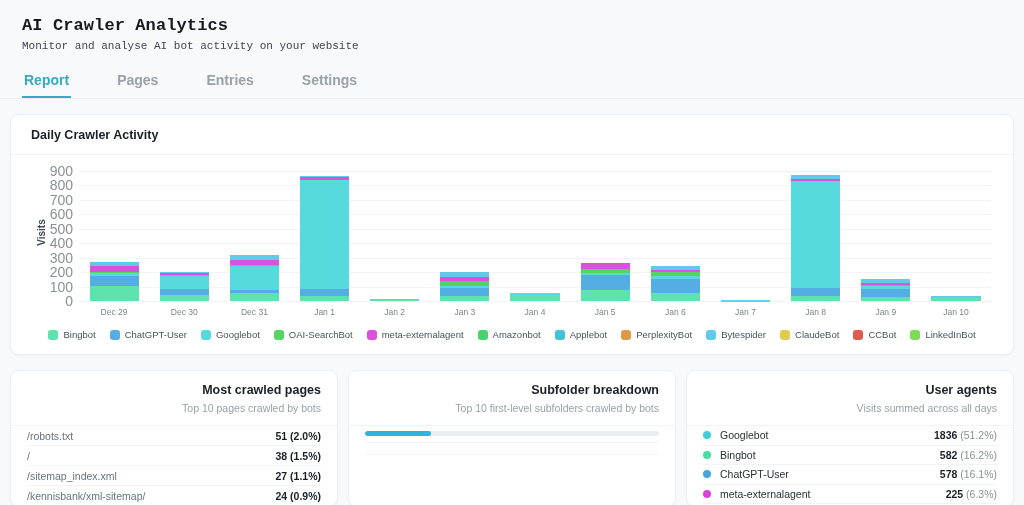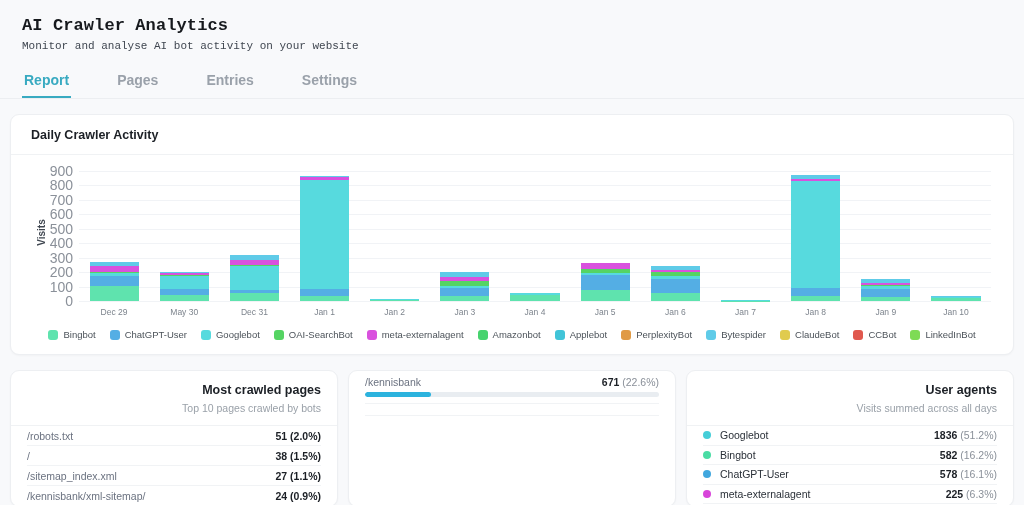--- a/index.html
+++ b/index.html
@@ -219,21 +219,21 @@
                   <div class="bar-seg" style="height: 2.88889px; background: rgb(95, 227, 174);"></div>
                   <div class="bar-seg" style="height: 0.722222px; background: rgb(87, 218, 222);"></div>
                   <div class="bar-seg" style="height: 0.866667px; background: rgb(85, 212, 99);"></div>
                   <div class="bar-seg" style="height: 0.577778px; background: rgb(95, 203, 232);"></div>
                 </div>
               </div>
             </div>
           </div>
         <div class="xlabels">
             <div class="xlabel">Dec 29</div>
-            <div class="xlabel">May 30</div>
+            <div class="xlabel">Dec 30</div>
             <div class="xlabel">Dec 31</div>
             <div class="xlabel">Jan 1</div>
             <div class="xlabel">Jan 2</div>
             <div class="xlabel">Jan 3</div>
             <div class="xlabel">Jan 4</div>
             <div class="xlabel">Jan 5</div>
             <div class="xlabel">Jan 6</div>
             <div class="xlabel">Jan 7</div>
             <div class="xlabel">Jan 8</div>
             <div class="xlabel">Jan 9</div>
@@ -315,26 +315,26 @@
           <div class="stat-val"><span>27 </span><span class="stat-pct">(1.1%)</span></div>
         </div>
         <div class="stat-row">
           <div class="stat-path">/kennisbank/xml-sitemap/</div>
           <div class="stat-val"><span>24 </span><span class="stat-pct">(0.9%)</span></div>
         </div>
       </div>
   </div>
 
   <div class="card">
+    <div class="card-header">
+      <div class="card-title">Subfolder breakdown</div>
+      <div class="card-subtitle">Top 10 first-level subfolders crawled by bots</div>
+    </div>
     <div class="list-body">
         <div class="sub-row">
-          <div class="sub-top">
-            <div class="stat-path">/kennisbank</div>
-            <div class="stat-val"><span>671 </span><span class="stat-pct muted">(22.6%)</span></div>
-          </div>
           <div class="track">
             <div class="fill" style="width: 22.6%; background: rgb(44, 179, 222);"></div>
           </div>
         </div>
         <div class="sub-row"></div>
       </div>
   </div>
 
   <div class="card">
     <div class="card-header">

